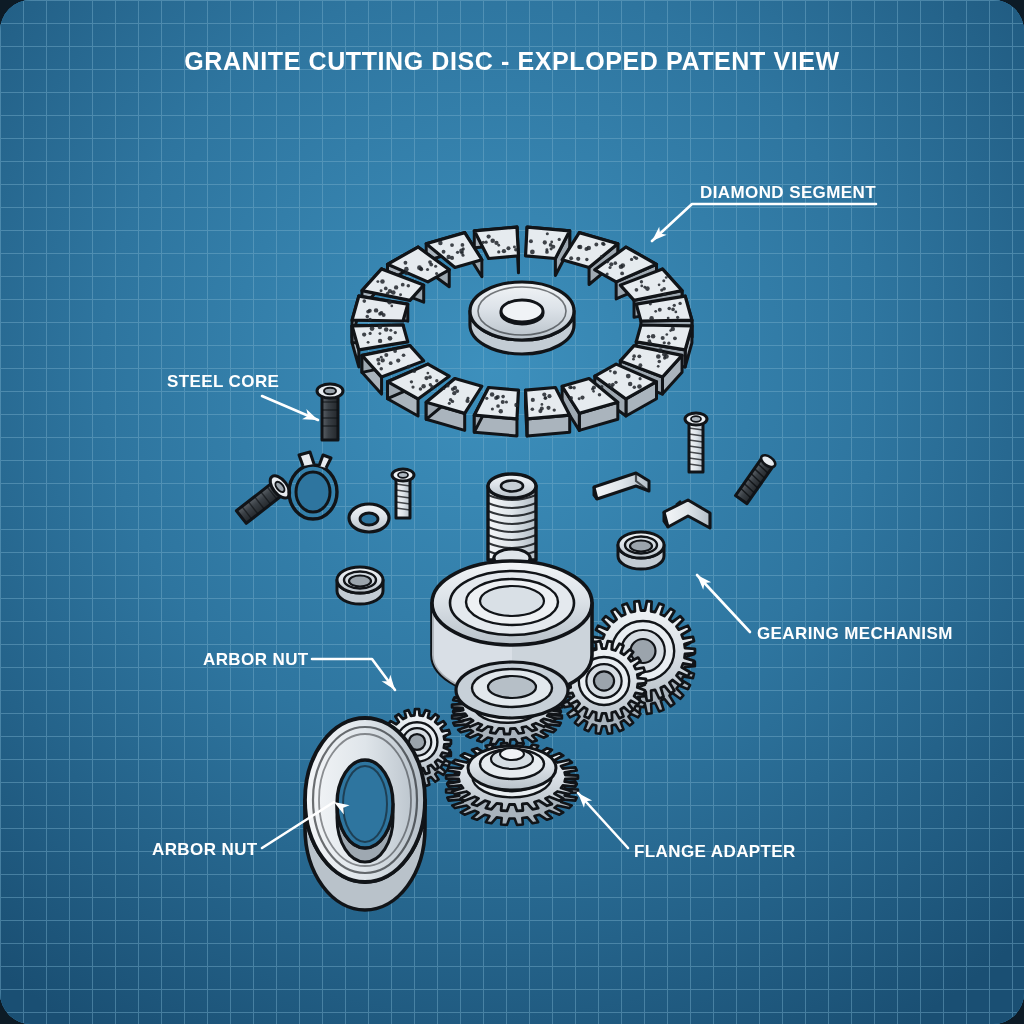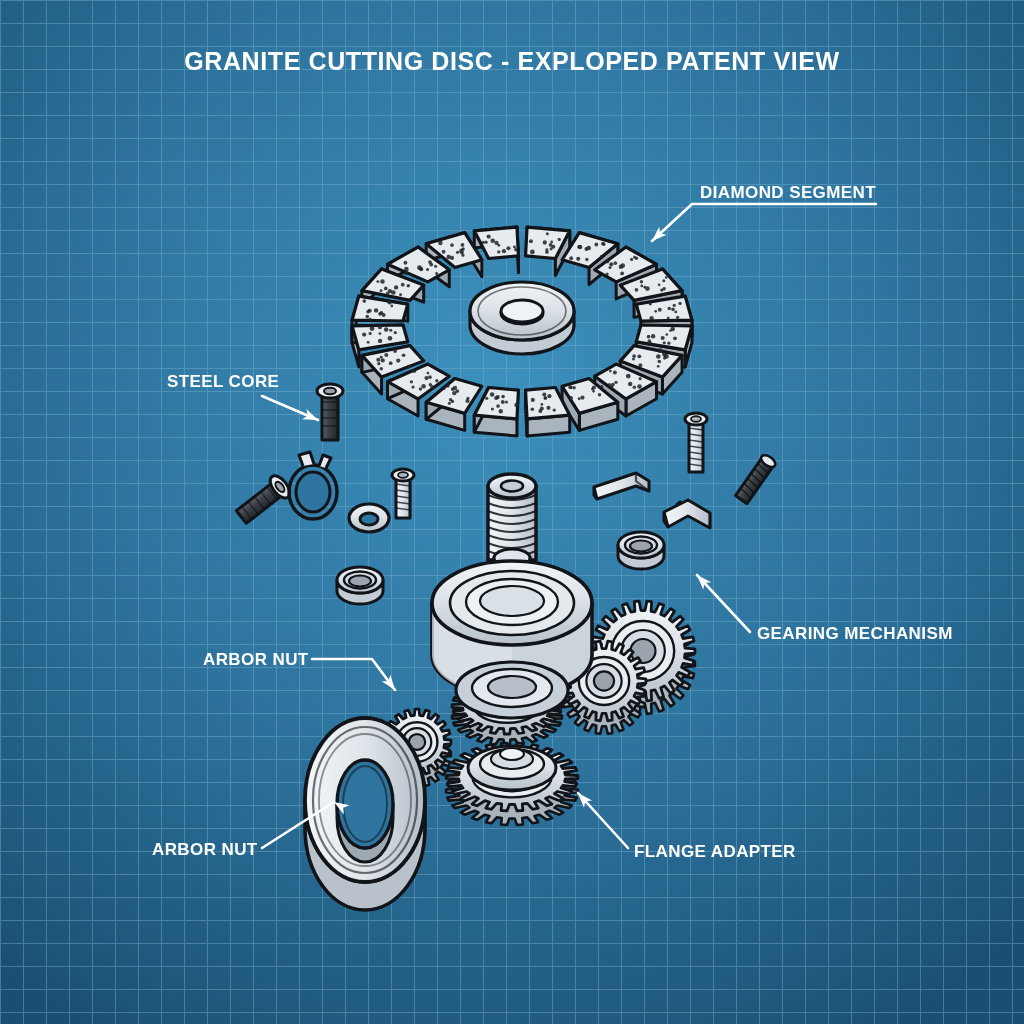--- a/index.html
+++ b/index.html
@@ -8,20 +8,21 @@
     padding: 0;
     background: #0d1b26;
   }
   #stage {
     position: relative;
     width: 1024px;
     height: 1024px;
     overflow: hidden;
     font-family: "Liberation Sans", sans-serif;
     background: #2a6d99;
+    border-radius: 31px;
   }
   #blueprint-svg {
     position: absolute;
     top: 0; left: 0;
     width: 1024px;
     height: 1024px;
     display: block;
   }
   .label-text {
     font-family: "Liberation Sans", sans-serif;

